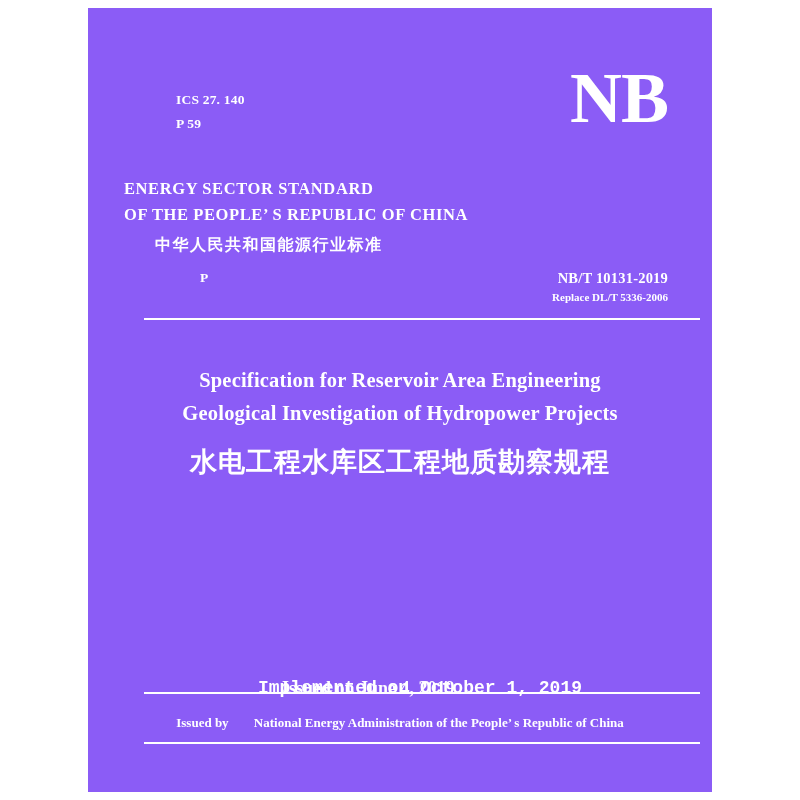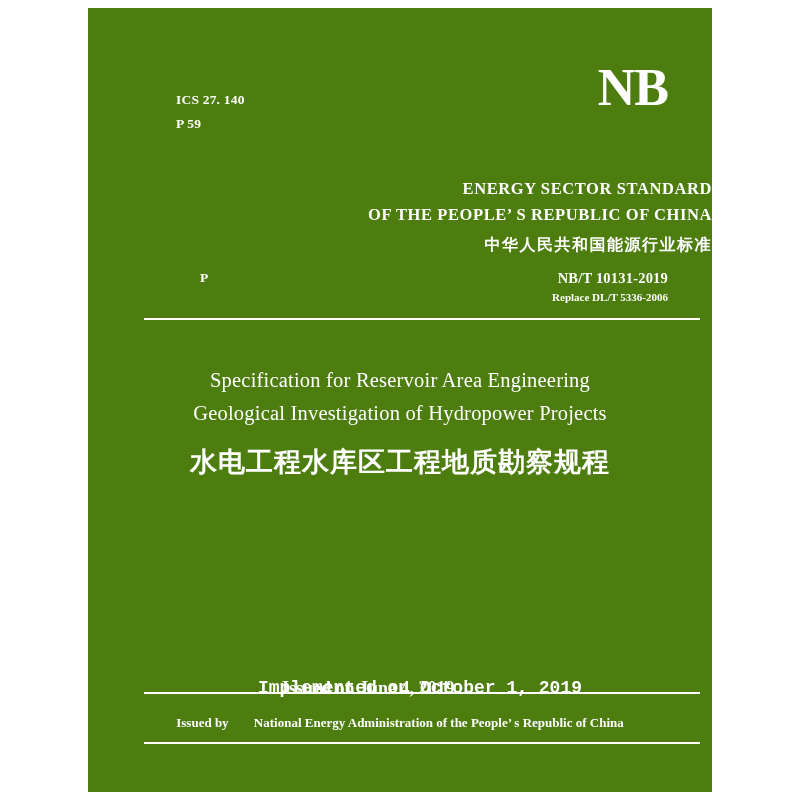--- a/index.html
+++ b/index.html
@@ -18,53 +18,53 @@
     height: 800px;
     overflow: hidden;
     background: #ffffff;
   }
   .cover {
     position: absolute;
     left: 88px;
     top: 8px;
     width: 624px;
     height: 784px;
-    background: #4d7c0f;
+    background: #8b5cf6;
     color: #ffffff;
     overflow: hidden;
   }
   
   .codes {
     position: absolute;
     left: 88px;
     top: 80px;
     font-size: 13.5px;
     font-weight: bold;
     line-height: 1.75;
     letter-spacing: 0.2px;
   }
   
   .nb-logo {
     position: absolute;
     right: 44px;
     top: 54px;
     font-family: "Liberation Serif", serif;
-    font-size: 52px;
+    font-size: 72px;
     font-weight: bold;
     letter-spacing: -1px;
     line-height: 1;
     color: #ffffff;
   }
   
   .heading {
     position: absolute;
     left: 0;
     right: 0;
     top: 168px;
-    text-align: right;
+    text-align: left;
     margin-left: 36px;
   }
   .heading .l1, .heading .l2 {
     font-size: 16.5px;
     font-weight: bold;
     letter-spacing: 0.6px;
     line-height: 1.6;
   }
   .heading .cn {
     margin-top: 6px;
@@ -119,21 +119,21 @@
   
   .titles {
     position: absolute;
     left: 0;
     right: 0;
     top: 356px;
     text-align: center;
   }
   .titles .en {
     font-size: 20.5px;
-    font-weight: normal;
+    font-weight: bold;
     line-height: 1.6;
     letter-spacing: 0.2px;
   }
   .titles .zh {
     margin-top: 14px;
     font-size: 27px;
     font-weight: bold;
     letter-spacing: 1px;
     font-family: "DejaVu Sans", sans-serif;
   }

